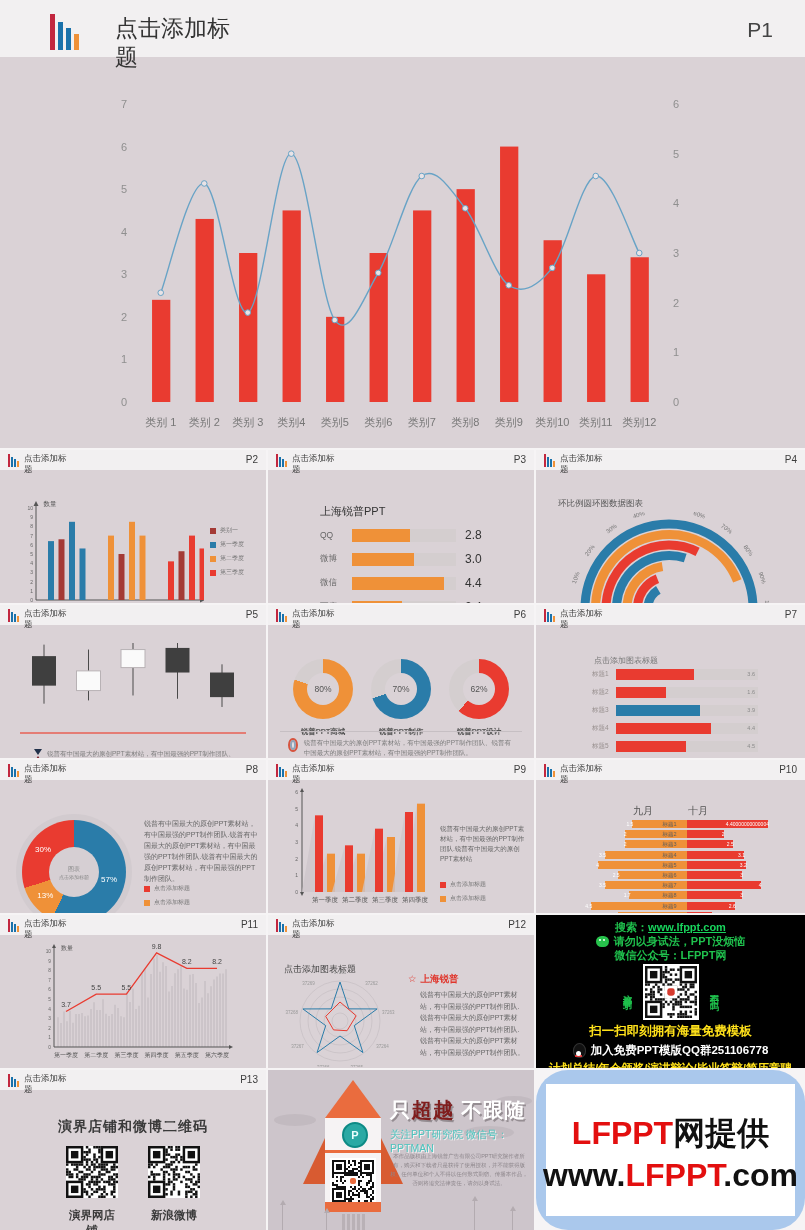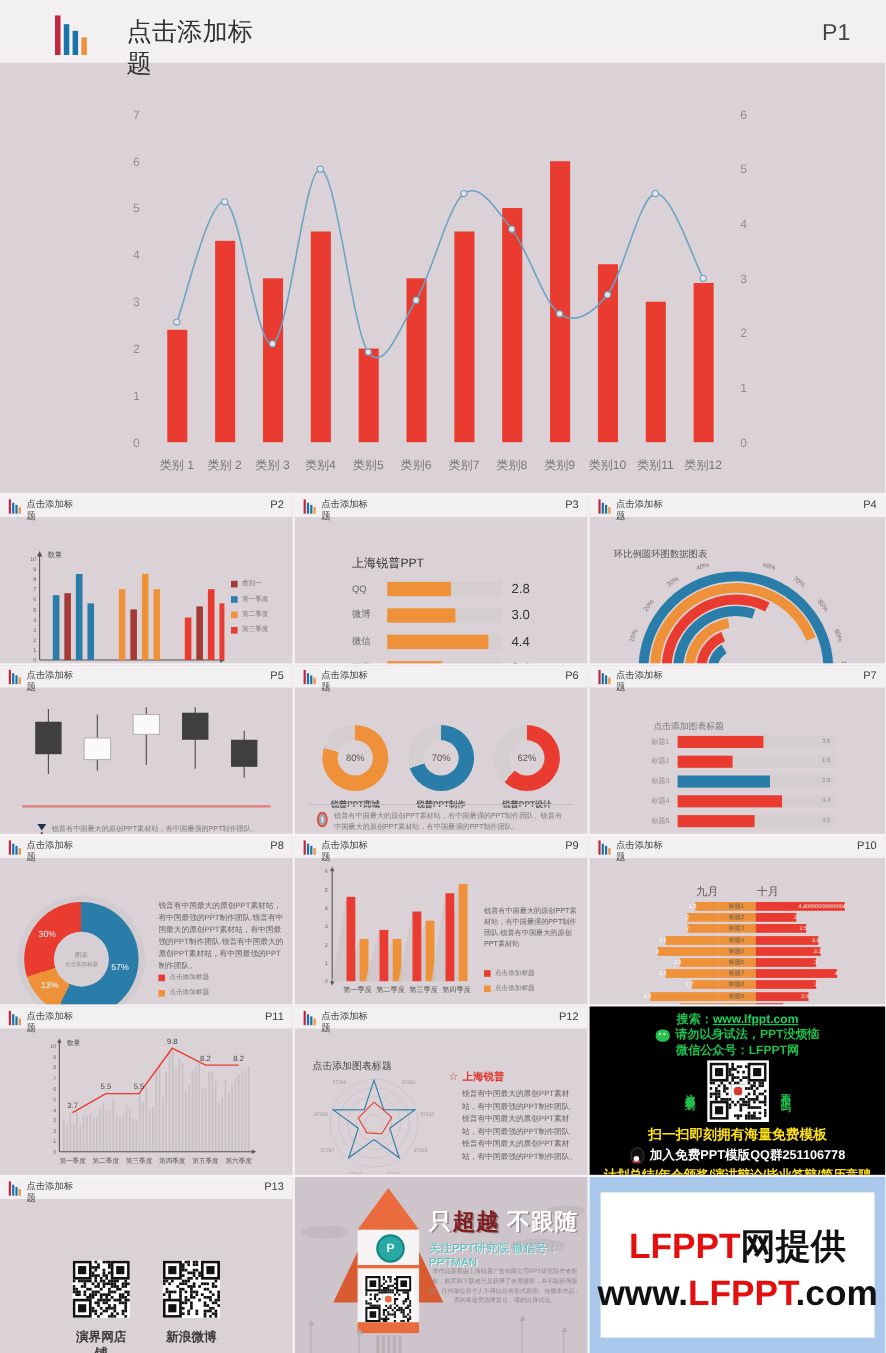--- a/index.html
+++ b/index.html
@@ -1059,20 +1059,21 @@
         <span class="logo">
           <i class="b1"></i>
           <i class="b2"></i>
           <i class="b3"></i>
           <i class="b4"></i>
         </span>
       <span class="t"><span>点击添加标</span><br><span>题</span></span>
       <span class="pn">P13</span>
       </header>
     <div class="sbody">
+      <div class="p13-head">演界店铺和微博二维码</div>
       <div class="p13-qrs">
         <div class="p13-qr">
             <span style="display:block;width:52px;height:52px;background:#fff;"><svg width="52" height="52">
                 <rect x="0" y="0" width="52" height="52" fill="#fff"></rect>
                 <rect x="19.80952380952381" y="0" width="2.4761904761904763" height="2.4761904761904763" fill="#111"></rect>
                 <rect x="27.23809523809524" y="0" width="2.4761904761904763" height="2.4761904761904763" fill="#111"></rect>
                 <rect x="29.714285714285715" y="0" width="2.4761904761904763" height="2.4761904761904763" fill="#111"></rect>
                 <rect x="32.19047619047619" y="0" width="2.4761904761904763" height="2.4761904761904763" fill="#111"></rect>
                 <rect x="22.285714285714285" y="2.4761904761904763" width="2.4761904761904763" height="2.4761904761904763" fill="#111"></rect>
                 <rect x="32.19047619047619" y="2.4761904761904763" width="2.4761904761904763" height="2.4761904761904763" fill="#111"></rect>
@@ -1536,20 +1537,20 @@
       <span class="w">只</span><span class="t">超越</span><span class="w"> 不跟随</span>
     </div>
     <div class="sub">关注PPT研究院 微信号：PPTMAN</div>
     <div class="disc">本作品版权由上海锐普广告有限公司PPT研究院作者所有，购买和下载者只是获得了使用授权，并不能获得版权。任何单位和个人不得以任何形式剽窃、传播本作品，否则将追究法律责任，请勿以身试法。</div>
     <span class="up-arrow" style="left:14px;bottom:0;height:26px;"></span>
     <span class="up-arrow" style="left:58px;bottom:0;height:18px;"></span>
     <span class="up-arrow" style="left:206px;bottom:0;height:30px;"></span>
     <span class="up-arrow" style="left:244px;bottom:0;height:20px;"></span>
   </section>
 
-  <section class="slide lfppt" style="left:536px;top:1070px;width:269px;height:160px;">
+  <section class="slide lfppt" style="left:536px;top:1070px;width:269px;height:160px;border-radius:32px;">
     <div class="card">
       <div class="l1"><span class="red">LFPPT</span><span>网提供</span></div>
       <div class="l2"><span>www.</span><span class="red">LFPPT</span><span>.com</span></div>
     </div>
   </section>
 
 </div>
 
 </body></html>

